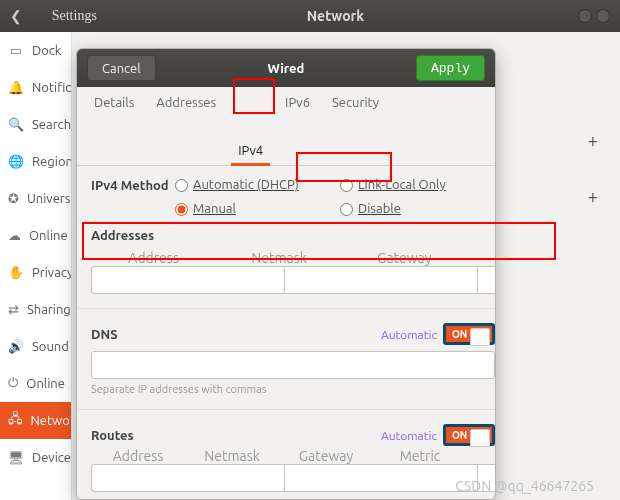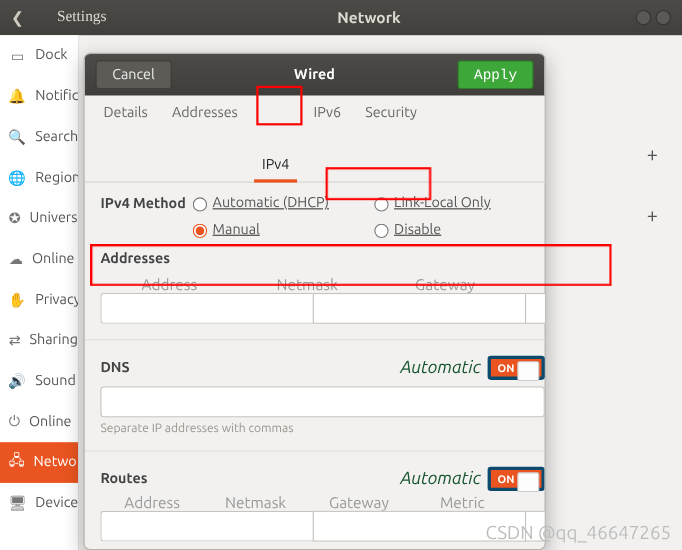--- a/index.html
+++ b/index.html
@@ -162,21 +162,21 @@
     font-size: 13px;
     outline: none;
   }
   .addr-row .cell-input:first-child,
   .routes-row .cell-input:first-child { border-radius: 3px 0 0 3px; }
   .hr { height: 1px; background: #e2e0da; margin: 14px -14px; }
   .row-sb { display: flex; align-items: center; justify-content: space-between; }
   .toggle {
     display: inline-flex; align-items: center; gap: 6px;
   }
-  .toggle-label { color: #14532d; font-size: 16px; font-style: italic; }
+  .toggle-label { color: #8b5cf6; font-size: 12px; }
   .switch {
     width: 52px; height: 22px; border-radius: 3px;
     background: #e95420; position: relative; color:#fff;
     font-size: 10px; font-weight: bold;
     display: flex; align-items: center; padding-left: 6px;
     border: 3px solid #0c4a6e;
   }
   .switch::after {
     content: ''; position: absolute; right: 2px; top: 2px;
     width: 18px; height: 16px; background: #fdfdfd;
@@ -184,22 +184,22 @@
   }
   .wide-input {
     width: 100%; height: 28px;
     border: 1px solid #c7c4bd; border-radius: 3px;
     background: #fff; margin-top: 6px;
   }
   .hint { font-size: 11px; color: #9a978f; margin-top: 4px; }
   
   .ann { position: absolute; border: 2px solid #ff0000; pointer-events:none; }
   .watermark {
-    position: absolute; right: 10px; bottom: 6px;
-    font-size: 17px; color: #bdbdbd;
+    position: absolute; right: 26px; bottom: 6px;
+    font-size: 14px; color: #bdbdbd;
   }
 </style>
 </head>
 <body>
 
 <div class="settings-header">
   <span style="color:#cfcabd">❮</span>
   <span class="title">Settings</span>
   <span class="center">Network</span>
   <span class="wbtn"></span>

